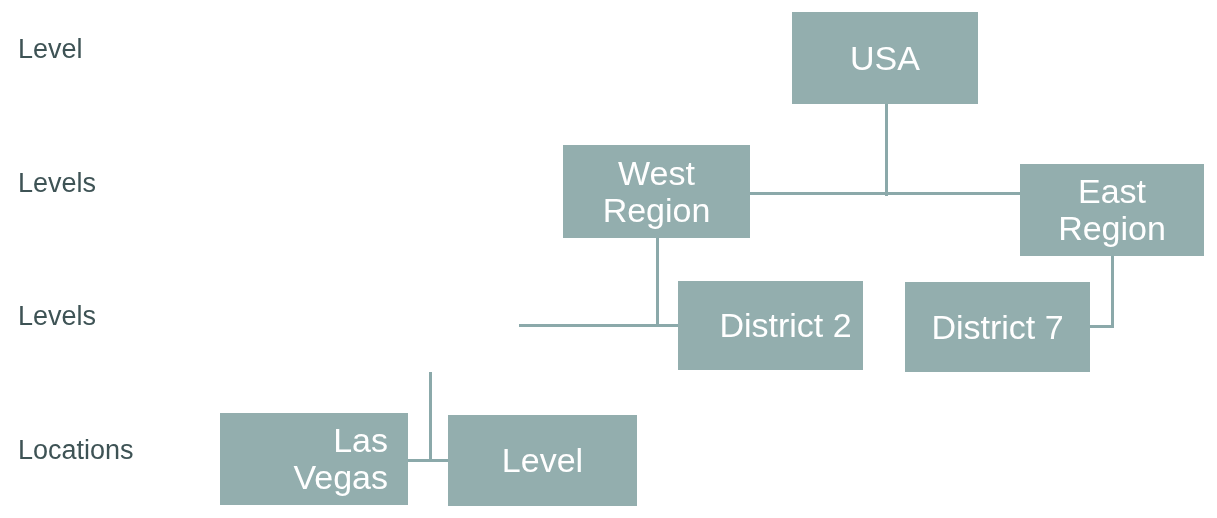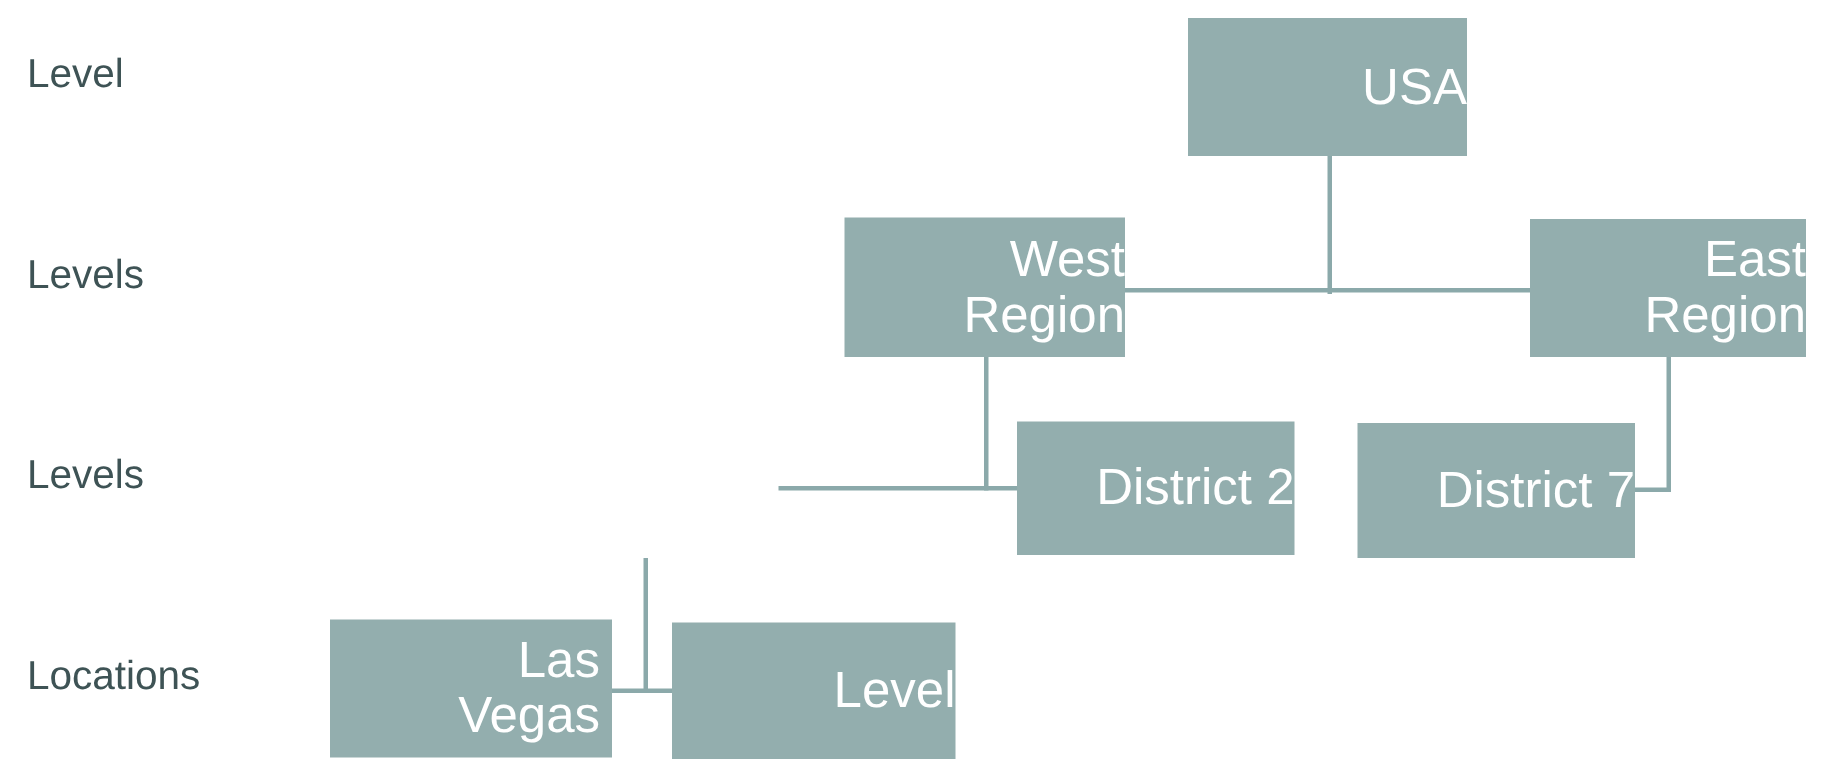--- a/index.html
+++ b/index.html
@@ -35,22 +35,22 @@
     box-sizing: border-box;
     font-family: "Liberation Sans", sans-serif;
     font-size: 34px;
     line-height: 1.08;
   }
   .node .node-label {
     display: block;
     width: 100%;
   }
   .node.align-center { justify-content: center; }
-  .node.align-center .node-label { text-align: right; }
-  .node.align-right  { padding-right: 8px; }
+  .node.align-center .node-label { text-align: center; }
+  .node.align-right  { padding-right: 20px; }
   .node.align-right .node-label { text-align: right; }
 
   .connector {
     position: absolute;
     background: #8ba9aa;
   }
   .connector.h { height: 3px; }
   .connector.v { width: 3px; }
 </style>
 </head>
@@ -78,21 +78,21 @@
 
   <div class="connector h" style="left:406px; top:459px; width:44px;"></div>
 
   <div class="node align-center" style="left:792px; top:12px; width:186px; height:92px;">
     <span class="node-label">USA</span>
   </div>
 
   <div class="node align-center" style="left:563px; top:145px; width:187px; height:93px;">
     <span class="node-label">West<br>Region</span>
   </div>
-  <div class="node align-center" style="left:1020px; top:146px; width:184px; height:92px;">
+  <div class="node align-center" style="left:1020px; top:164px; width:184px; height:92px;">
     <span class="node-label">East<br>Region</span>
   </div>
 
   <div class="node align-center" style="left:678px; top:281px; width:185px; height:89px;padding-left:30px;">
     <span class="node-label">District 2</span>
   </div>
   <div class="node align-center" style="left:905px; top:282px; width:185px; height:90px;">
     <span class="node-label">District 7</span>
   </div>
 

